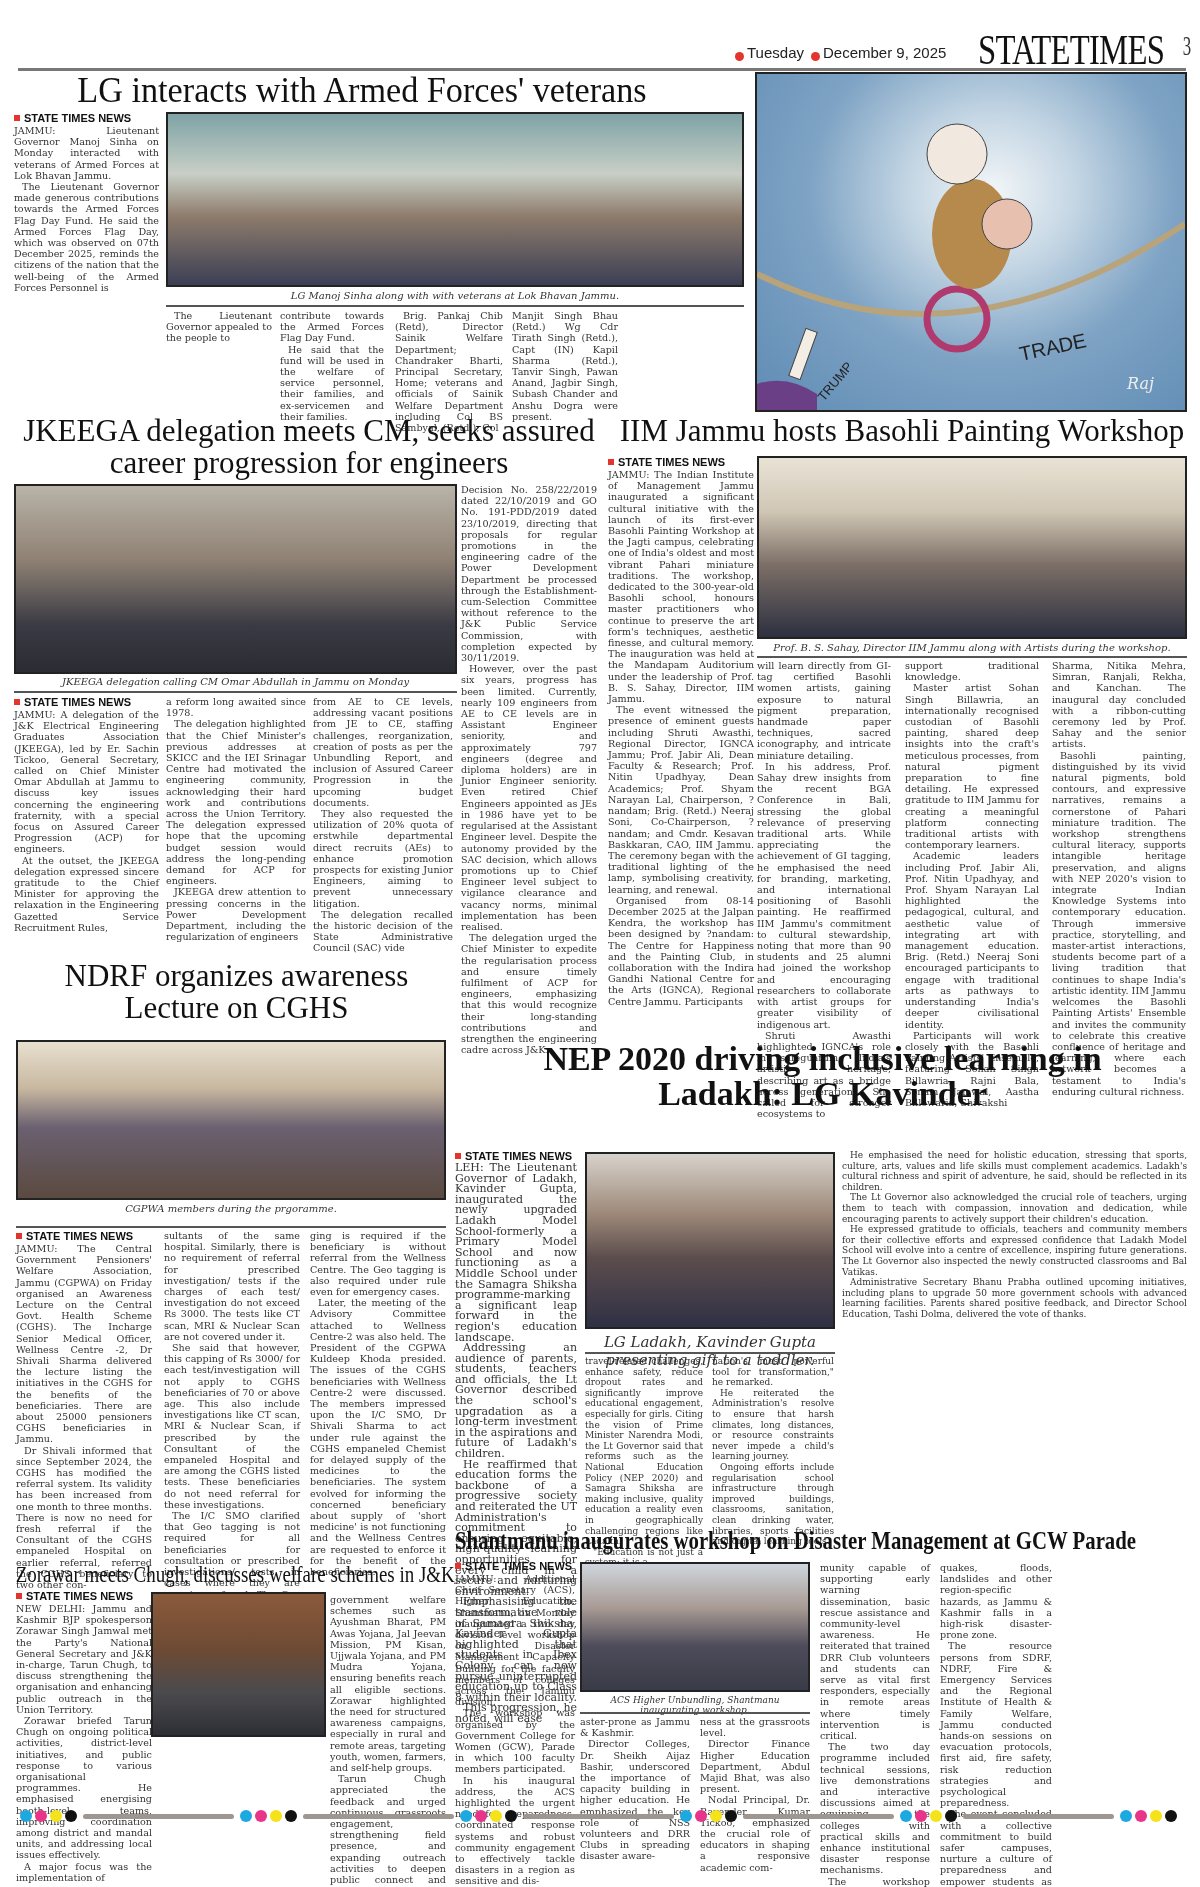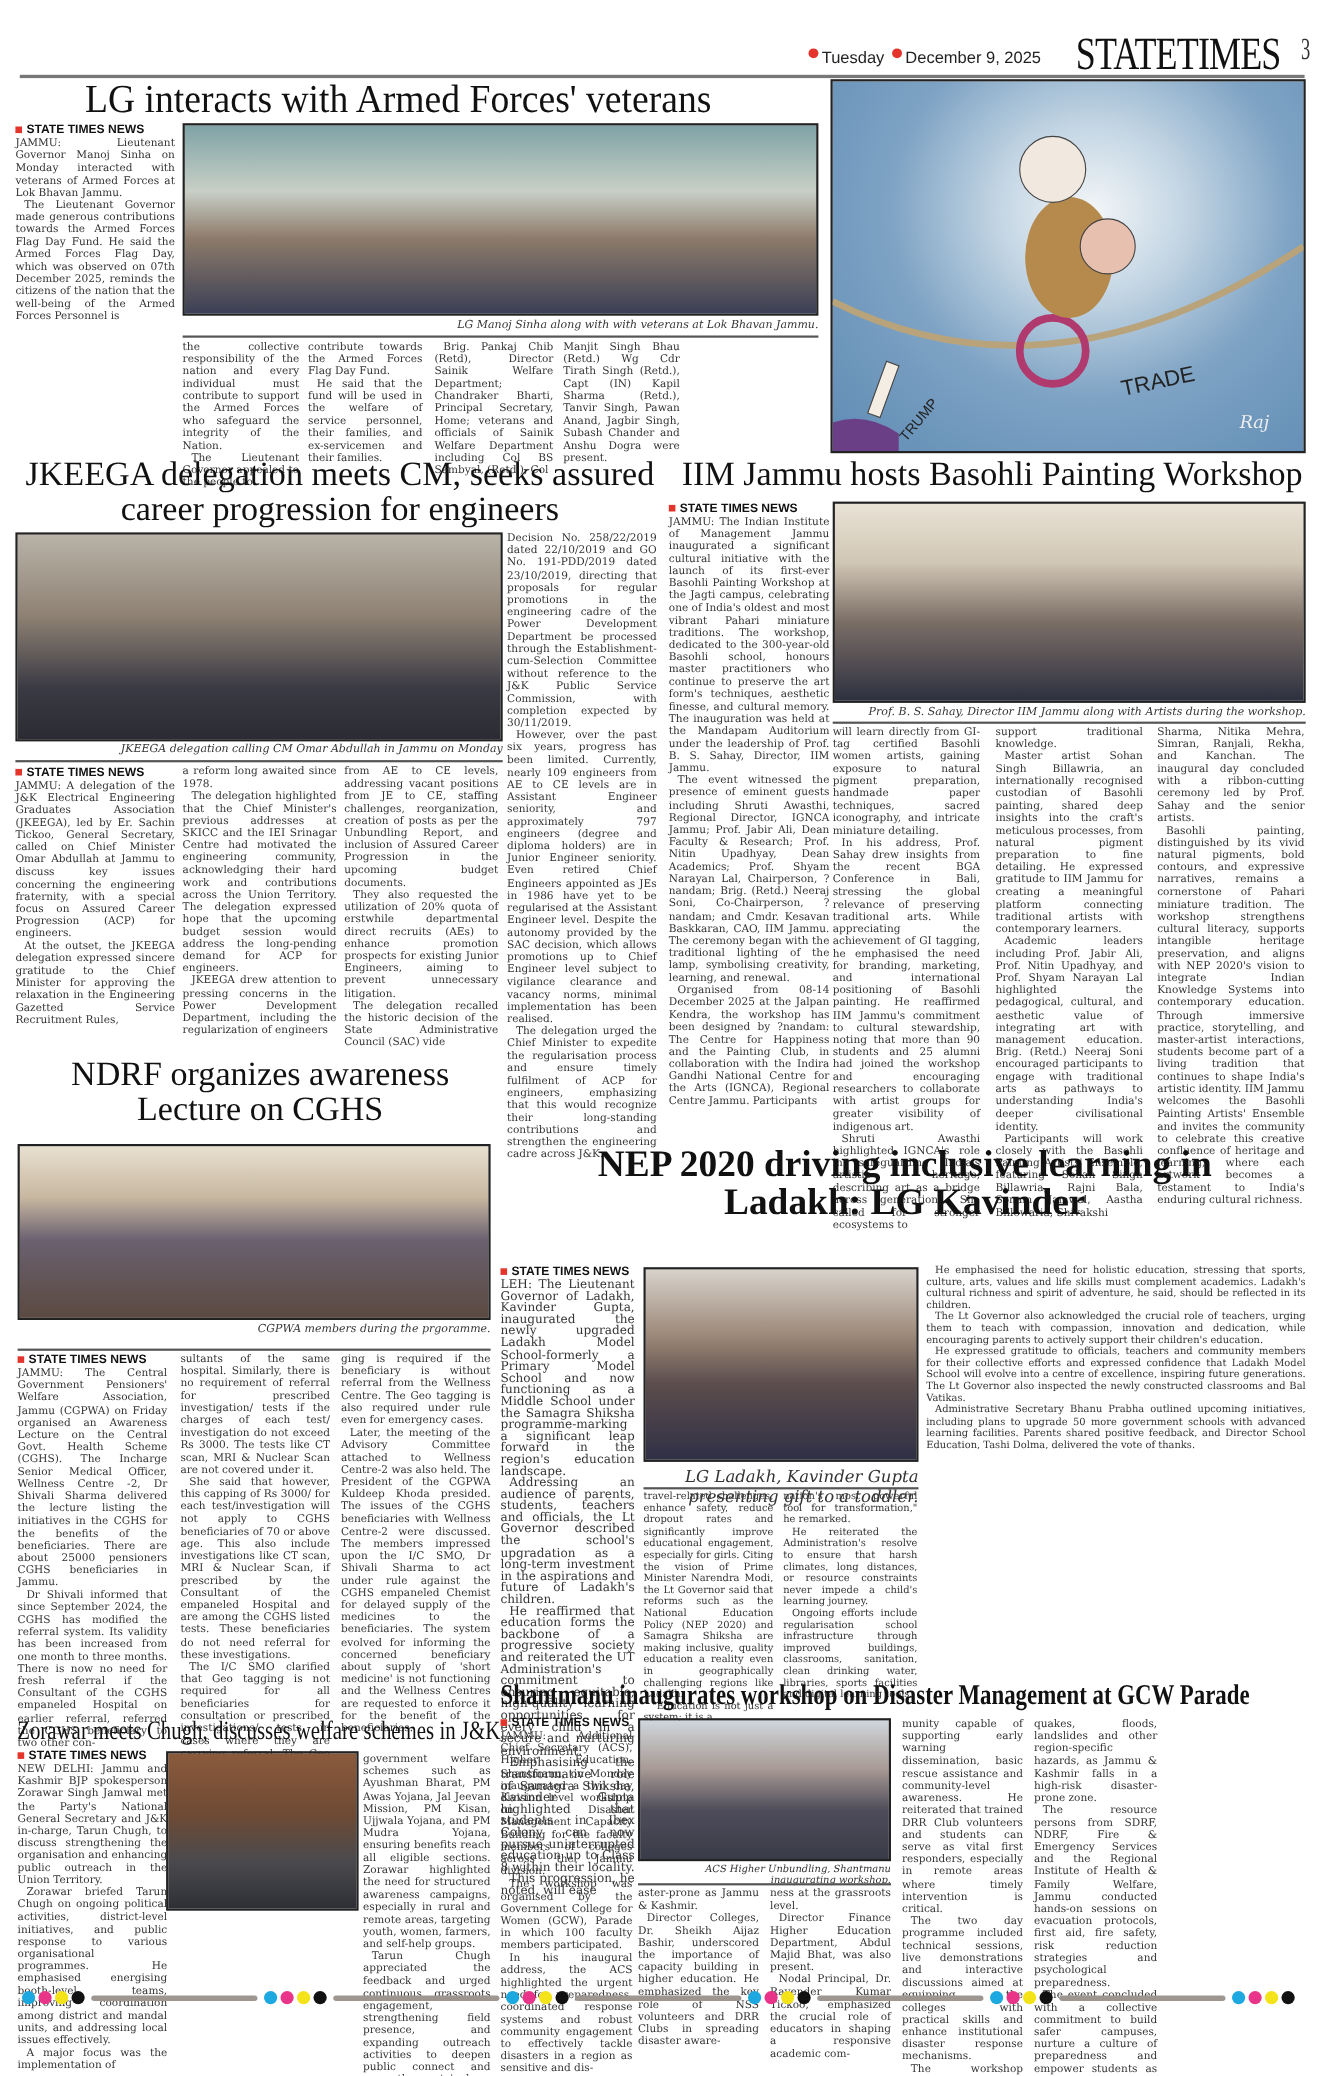--- a/index.html
+++ b/index.html
@@ -1,30 +1,30 @@
 <!DOCTYPE html>
 <html><head>
 <meta charset="utf-8">
 <style>
 *{box-sizing:border-box;margin:0;padding:0}
 body{width:1200px;height:1887px;background:#fff;position:relative;overflow:hidden;font-family:"DejaVu Serif",serif;color:#222}
 .abs{position:absolute}
-.hd-date{left:735px;top:44px;font-family:"Liberation Sans",sans-serif;font-size:15px;color:#222;display:flex;align-items:flex-start;gap:3px}
+.hd-date{left:735px;top:44px;font-family:"Liberation Sans",sans-serif;font-size:15px;color:#222;display:flex;align-items:flex-end;gap:3px}
 .dot{display:inline-block;width:9px;height:9px;border-radius:50%;background:#e3352b}
 .masthead{left:978px;top:26px;font-family:"Liberation Serif",serif;font-size:42px;letter-spacing:-1px;color:#111;transform:scaleX(.78);transform-origin:left}
 .pgno{left:1180px;top:30px;font-family:"Liberation Serif",serif;font-size:28px;color:#333;transform:scaleX(.6)}
 .toprule{left:18px;top:68px;width:1168px;height:3px;background:#777}
 .hl{font-family:"Liberation Serif",serif;font-weight:bold;color:#111;line-height:1.02;text-align:center;transform-origin:left top}
 .kicker{font-family:"Liberation Sans",sans-serif;font-weight:bold;font-size:11px;color:#111;display:flex;align-items:center;gap:4px;margin-bottom:1px}
 .kicker .sq{width:6px;height:6px;background:#e3352b;display:inline-block}
 .col{font-size:9.6px;line-height:11.2px;text-align:justify;color:#333;hyphens:auto}
 .col p{text-indent:8px}
 .col p.first{text-indent:0}
 .photo{border:2px solid #222;overflow:hidden}
-.cap{font-style:italic;font-size:10px;color:#333;text-align:right}
+.cap{font-style:italic;font-size:10px;color:#333;text-align:center}
 .rule{height:2px;background:#555}
 .ph-a{background:linear-gradient(180deg,#7fa3a6 0%,#c8cfc6 35%,#8d7b6b 60%,#3b3f55 100%)}
 .ph-b{background:linear-gradient(180deg,#b9b3a8 0%,#8e8173 40%,#3a3a44 75%,#2b2b33 100%)}
 .ph-c{background:linear-gradient(180deg,#e9e3d6 0%,#d0c6b4 30%,#7b6e66 60%,#2d3040 100%)}
 .ph-d{background:linear-gradient(180deg,#e8e0cf 0%,#c7b7a0 30%,#6a6070 55%,#5b4a40 100%)}
 .ph-e{background:linear-gradient(180deg,#d8d2cc 0%,#9c8878 35%,#5c4d4d 60%,#2f3045 100%)}
 .ph-f{background:linear-gradient(180deg,#8b5a3c 0%,#6d4a34 40%,#4a4a4e 70%,#2e2f35 100%)}
 .ph-g{background:linear-gradient(180deg,#cfd6dc 0%,#a89a94 35%,#4e4c5a 65%,#3a3b48 100%)}
 .cartoon{background:radial-gradient(ellipse at 55% 35%,#f3f6f8 0%,#c4d6e4 25%,#7ea3c4 55%,#5f8bb4 100%);border:2px solid #222}
 .footer{left:20px;top:1808px;width:1160px;height:16px;display:flex;align-items:center}
@@ -52,21 +52,20 @@
     </div>
   <div class="col">
       <p class="first">JAMMU: Lieutenant Governor Manoj Sinha on Monday interacted with veterans of Armed Forces at Lok Bhavan Jammu.</p>
       <p>The Lieutenant Governor made generous contributions towards the Armed Forces Flag Day Fund. He said the Armed Forces Flag Day, which was observed on 07th December 2025, reminds the citizens of the nation that the well-being of the Armed Forces Personnel is</p>
     </div>
 </div>
 <div class="abs photo ph-a" style="left:166px;top:112px;width:578px;height:175px"></div>
 <div class="abs cap" style="left:166px;top:290px;width:578px">LG Manoj Sinha along with with veterans at Lok Bhavan Jammu.</div>
 <div class="abs rule" style="left:166px;top:305px;width:578px"></div>
 <div class="abs col" style="left:166px;top:310px;width:106px">
-    <p class="first">the collective responsibility of the nation and every individual must contribute to support the Armed Forces who safeguard the integrity of the Nation.</p>
     <p>The Lieutenant Governor appealed to the people to</p>
   </div>
 <div class="abs col" style="left:280px;top:310px;width:104px">
     <p class="first">contribute towards the Armed Forces Flag Day Fund.</p>
     <p>He said that the fund will be used in the welfare of service personnel, their families, and ex-servicemen and their families.</p>
   </div>
 <div class="abs col" style="left:395px;top:310px;width:108px">
     <p>Brig. Pankaj Chib (Retd), Director Sainik Welfare Department; Chandraker Bharti, Principal Secretary, Home; veterans and officials of Sainik Welfare Department including Col BS Sambyal, (Retd.), Col</p>
   </div>
 <div class="abs col" style="left:512px;top:310px;width:106px">

